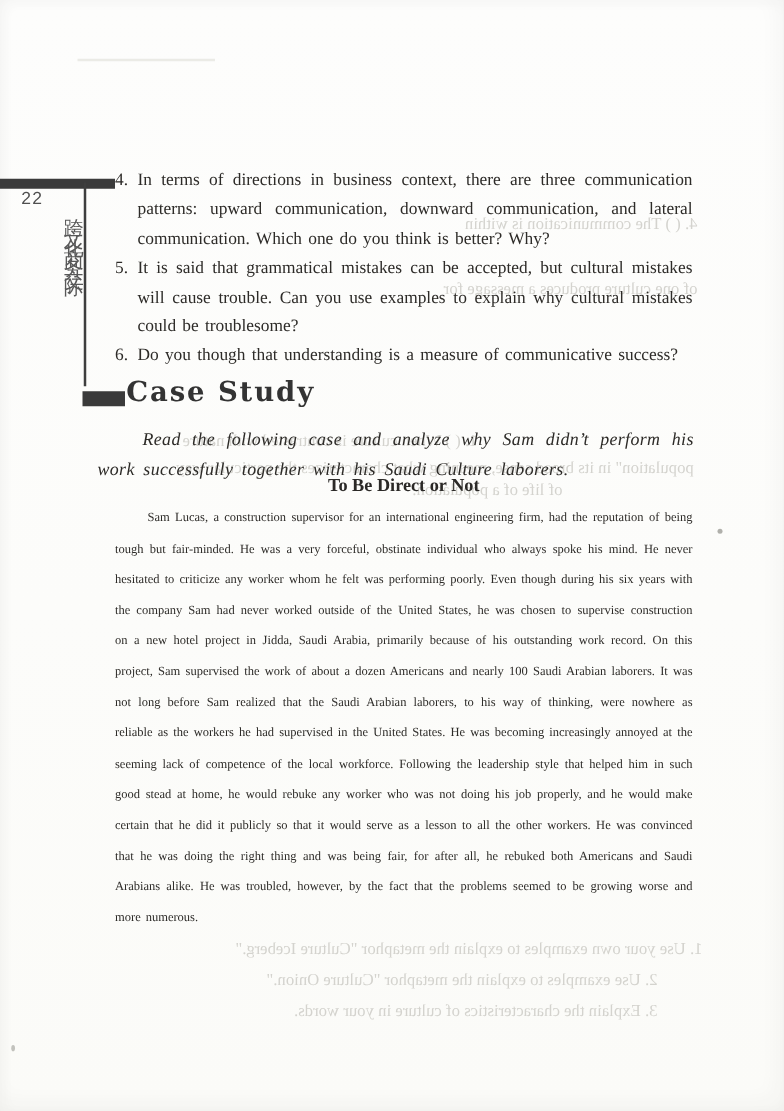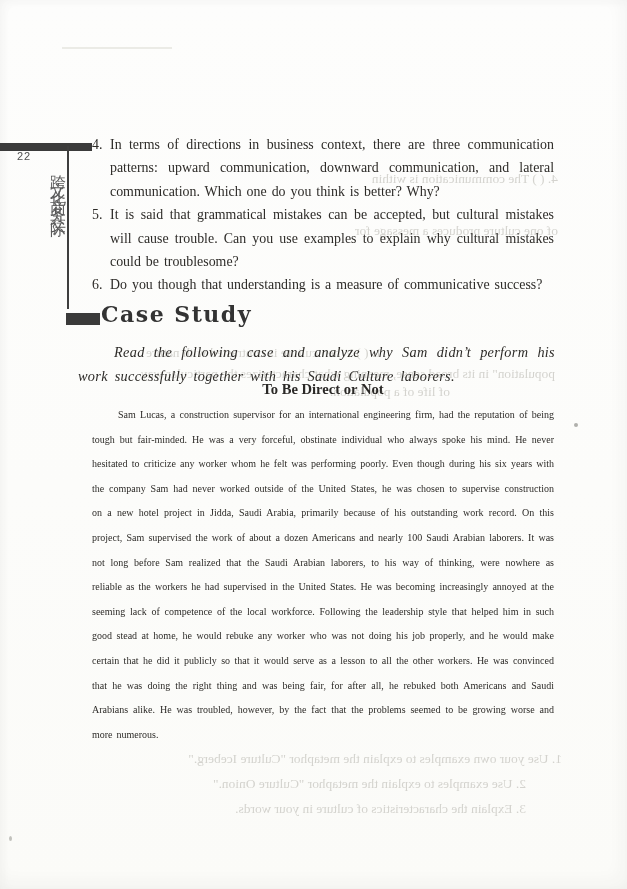--- a/index.html
+++ b/index.html
@@ -11,21 +11,21 @@
     background-image:linear-gradient(180deg,#fdfdfc 0%,#fcfcfa 55%,#fbfbf8 100%);
     box-shadow:inset -4px -6px 18px rgba(60,60,55,0.04), inset 3px 2px 10px rgba(60,60,55,0.03);
     overflow:hidden;
     font-family:"Liberation Serif", serif;
     color:#2d2b28;
   }
   
   .margin-top-bar{position:absolute;left:0;top:143px;width:92px;height:8px;background:#3b3b3b;}
   .margin-vline{position:absolute;left:67px;top:146px;width:2px;height:163px;background:#3e3e3e;}
   .page-number{position:absolute;left:17px;top:150px;font-family:"Liberation Sans",sans-serif;
-    font-size:11px;color:#4f4f4f;letter-spacing:1px;}
+    font-size:14px;color:#4f4f4f;letter-spacing:1px;}
   .sidebar-title{position:absolute;left:49px;top:162px;
     writing-mode:vertical-rl;text-orientation:upright;
     font-size:16px;line-height:18px;letter-spacing:8px;color:#585858;
     font-family:"Liberation Sans",sans-serif;}
   
   .questions{position:absolute;left:92px;top:133px;width:462px;
     font-size:13.9px;line-height:23.4px;word-spacing:1.5px;}
   .q-item{display:flex;}
   .q-num{flex:none;width:18px;}
   .q-text{flex:1;text-align:justify;}

